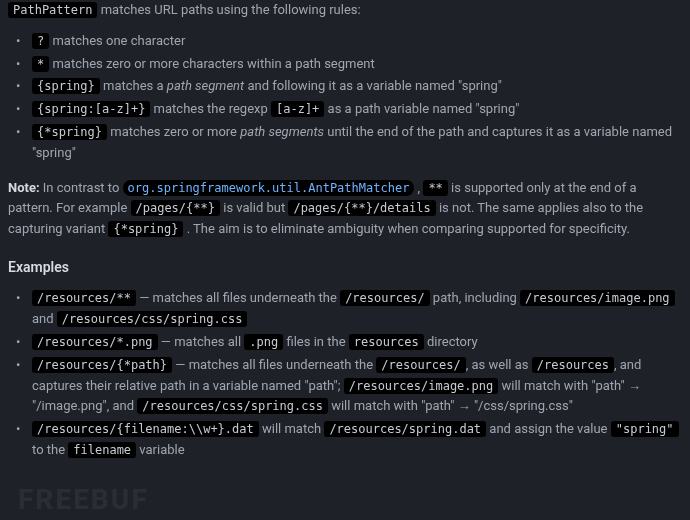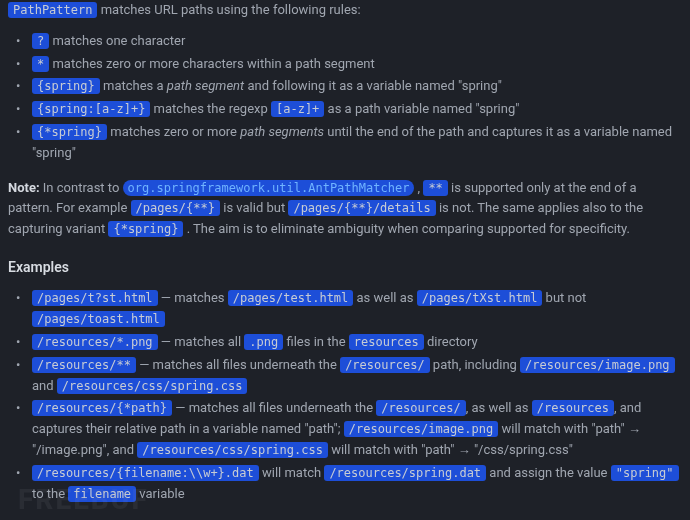--- a/index.html
+++ b/index.html
@@ -15,21 +15,21 @@
   .intro { margin-bottom: 10px; }
   ul { list-style: none; padding-left: 14px; margin-bottom: 14px; }
   ul li { position: relative; padding-left: 10px; margin-bottom: 2px; }
   ul li::before {
     content: "•";
     position: absolute;
     left: -6px;
     color: #a0a6b0;
   }
   code {
-    background: #1d4ed8;
+    background: #000000;
     color: #c7ccd4;
     font-family: ui-monospace, SFMono-Regular, Menlo, Consolas, monospace;
     font-size: 12px;
     padding: 1px 5px;
     border-radius: 3px;
     white-space: nowrap;
   }
   .code-blue { color: #6fb3ff; border-radius: 8px; }
   em { font-style: italic; color: #a0a6b0; }
   .note-para { margin-bottom: 12px; }
@@ -78,20 +78,19 @@
   <span> is valid but </span>
   <code>/pages/{**}/details</code>
   <span> is not. The same applies also to the capturing variant </span>
   <code>{*spring}</code>
   <span>. The aim is to eliminate ambiguity when comparing supported for specificity.</span>
 </p>
 
 <h2>Examples</h2>
 
 <ul id="examples-list">
-    <li><code>/pages/t?st.html</code><span> — matches </span><code>/pages/test.html</code><span> as well as </span><code>/pages/tXst.html</code><span> but not </span><code>/pages/toast.html</code></li>
+    <li><code>/resources/**</code><span> — matches all files underneath the </span><code>/resources/</code><span> path, including </span><code>/resources/image.png</code><span> and </span><code>/resources/css/spring.css</code></li>
     <li><code>/resources/*.png</code><span> — matches all </span><code>.png</code><span> files in the </span><code>resources</code><span> directory</span></li>
-    <li><code>/resources/**</code><span> — matches all files underneath the </span><code>/resources/</code><span> path, including </span><code>/resources/image.png</code><span> and </span><code>/resources/css/spring.css</code></li>
     <li><code>/resources/{*path}</code><span> — matches all files underneath the </span><code>/resources/</code><span>, as well as </span><code>/resources</code><span>, and captures their relative path in a variable named "path"; </span><code>/resources/image.png</code><span> will match with "path" → "/image.png", and </span><code>/resources/css/spring.css</code><span> will match with "path" → "/css/spring.css"</span></li>
     <li><code>/resources/{filename:\\w+}.dat</code><span> will match </span><code>/resources/spring.dat</code><span> and assign the value </span><code>"spring"</code><span> to the </span><code>filename</code><span> variable</span></li>
   </ul>
 
 <div class="watermark">FREEBUF</div>
 
 </body></html>

